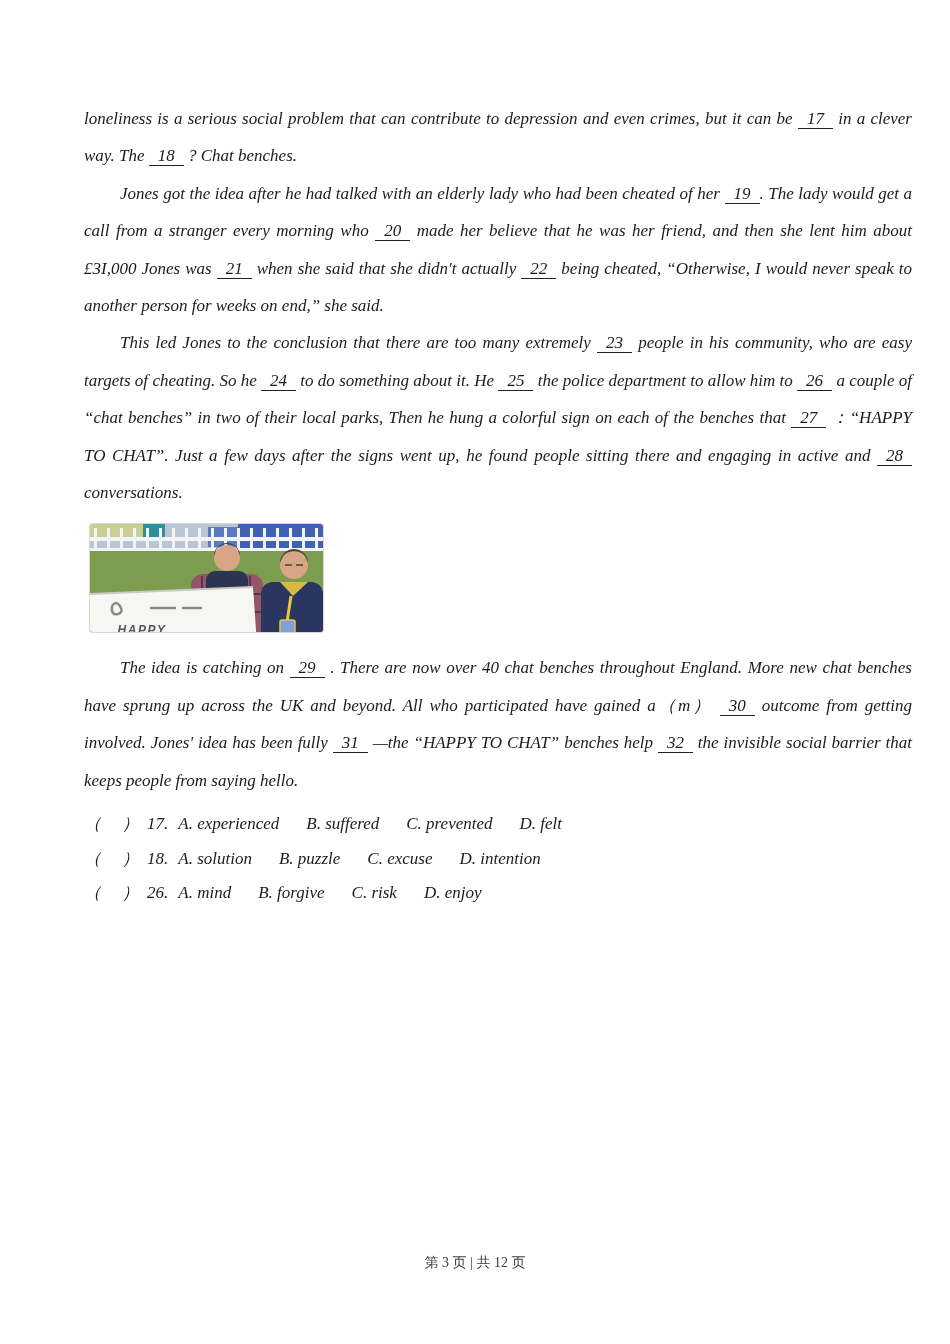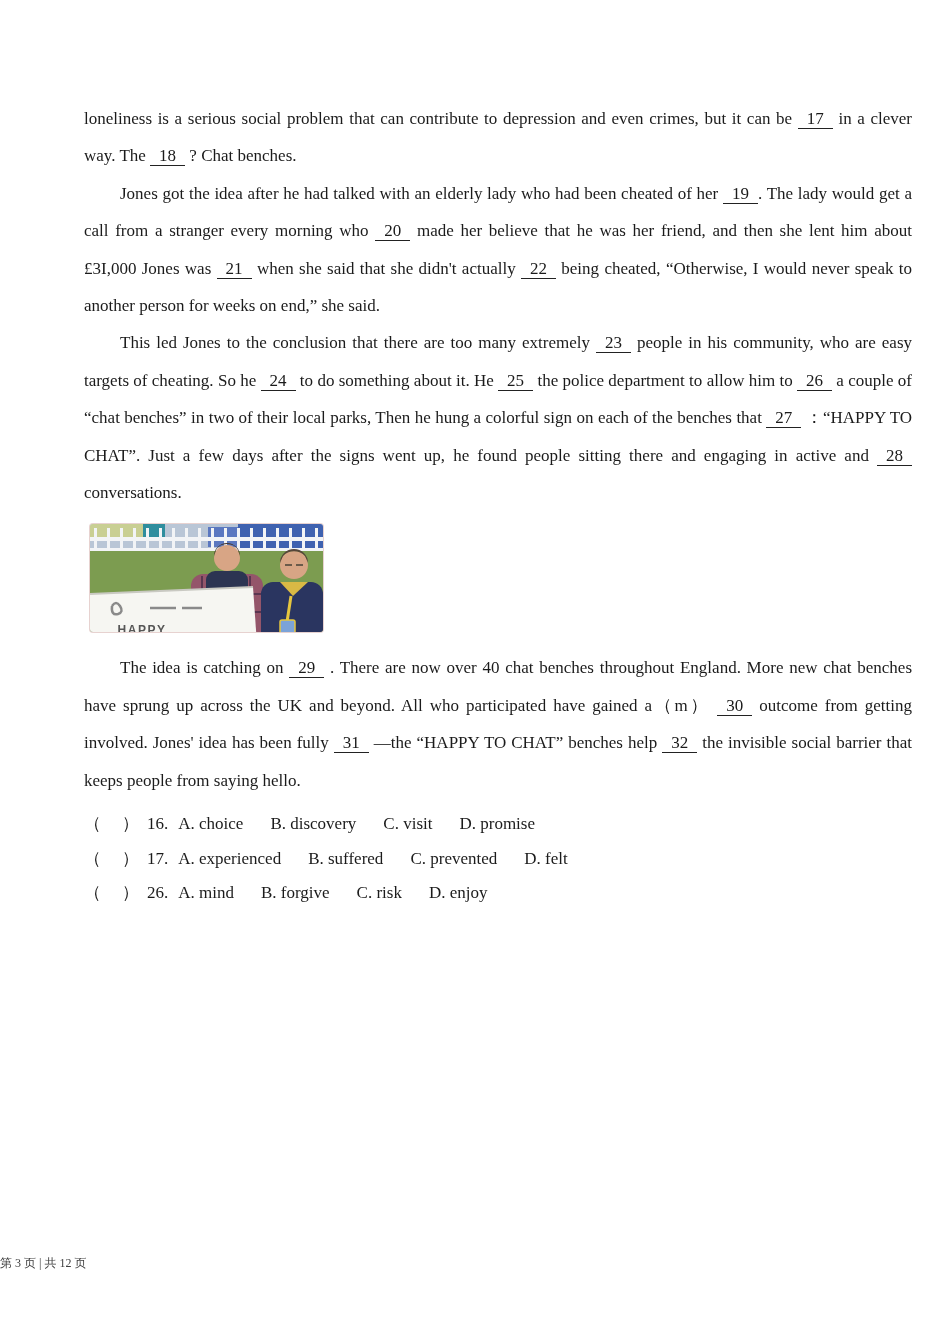--- a/index.html
+++ b/index.html
@@ -1,30 +1,30 @@
 <!DOCTYPE html>
 <html><head>
 <meta charset="utf-8">
 <style>
   html,body{margin:0;padding:0;background:#ffffff;}
   body{width:950px;height:1344px;position:relative;overflow:hidden;
        font-family:"Liberation Serif", serif;color:#1b1b1b;}
-  .content{padding:100px 38px 0 84px;}
+  .content{padding:100px 38px 0 84px;font-style:italic;}
   .para{margin:0;font-size:17px;line-height:37.4px;text-align:justify;text-justify:inter-word;}
   .para.indent{text-indent:36px;}
   .blank{border-bottom:1.4px solid #222;padding:0 9px;white-space:nowrap;}
   .photo-wrap{margin:13px 0 17px 6px;width:233px;height:108px;border-radius:3px;overflow:hidden;
               box-shadow:0 0 0 1px #e7d2d0;}
   .questions{margin-top:8px;}
   .qrow{margin:0;font-size:17px;line-height:34.6px;}
   .bracket{letter-spacing:2px;}
   .qnum{margin:0 10px 0 6px;}
   .opt{margin-right:27px;}
-  .footer{position:absolute;left:0;right:0;bottom:72px;
-          font-size:12px;color:#3c3c3c;font-family:"Liberation Serif", serif;}
+  .footer{position:absolute;left:0;right:0;bottom:72px;text-align:center;
+          font-size:14px;color:#3c3c3c;font-family:"Liberation Serif", serif;}
 </style>
 </head>
 <body>
 
 <div class="content">
 
   <div id="passage-a">
       <p class="para">loneliness is a serious social problem that can contribute to depression and even crimes, but it can be <span class="blank">17</span> in a clever way. The <span class="blank">18</span> ? Chat benches.</p>
       <p class="para indent">Jones got the idea after he had talked with an elderly lady who had been cheated of her <span class="blank">19</span>. The lady would get a call from a stranger every morning who <span class="blank">20</span> made her believe that he was her friend, and then she lent him about £3I,000 Jones was <span class="blank">21</span> when she said that she didn't actually <span class="blank">22</span> being cheated, “Otherwise, I would never speak to another person for weeks on end,” she said.</p>
       <p class="para indent">This led Jones to the conclusion that there are too many extremely <span class="blank">23</span> people in his community, who are easy targets of cheating. So he <span class="blank">24</span> to do something about it. He <span class="blank">25</span> the police department to allow him to <span class="blank">26</span> a couple of “chat benches” in two of their local parks, Then he hung a colorful sign on each of the benches that <span class="blank">27</span> ：“HAPPY TO CHAT”. Just a few days after the signs went up, he found people sitting there and engaging in active and <span class="blank">28</span> conversations.</p>
@@ -98,22 +98,22 @@
       <path d="M30 147 q22 4 44 -1" stroke-width="3.5" fill="none" stroke="#e8c832"></path>
       <rect x="0" y="147" width="233" height="2" fill="#ddb0ac"></rect>
     </svg>
   </div>
 
   <div id="passage-b">
       <p class="para indent">The idea is catching on <span class="blank">29</span> . There are now over 40 chat benches throughout England. More new chat benches have sprung up across the UK and beyond. All who participated have gained a（m） <span class="blank">30</span> outcome from getting involved. Jones' idea has been fully <span class="blank">31</span> —the “HAPPY TO CHAT” benches help <span class="blank">32</span> the invisible social barrier that keeps people from saying hello.</p>
     </div>
 
   <div id="questions" class="questions">
-      <p class="qrow"><span class="bracket">（　）</span><span class="qnum">16.</span><span class="opt">A. choice</span><span class="opt">B. discovery</span><span class="opt">C. visit</span><span class="opt">D. promise</span></p>
       <p class="qrow"><span class="bracket">（　）</span><span class="qnum">17.</span><span class="opt">A. experienced</span><span class="opt">B. suffered</span><span class="opt">C. prevented</span><span class="opt">D. felt</span></p>
+      <p class="qrow"><span class="bracket">（　）</span><span class="qnum">18.</span><span class="opt">A. solution</span><span class="opt">B. puzzle</span><span class="opt">C. excuse</span><span class="opt">D. intention</span></p>
       <p class="qrow"><span class="bracket">（　）</span><span class="qnum">26.</span><span class="opt">A. mind</span><span class="opt">B. forgive</span><span class="opt">C. risk</span><span class="opt">D. enjoy</span></p>
     </div>
 
 </div>
 
 <div class="footer">
   <span>第 3 页 | 共 12 页</span>
 </div>
 
 </body></html>

